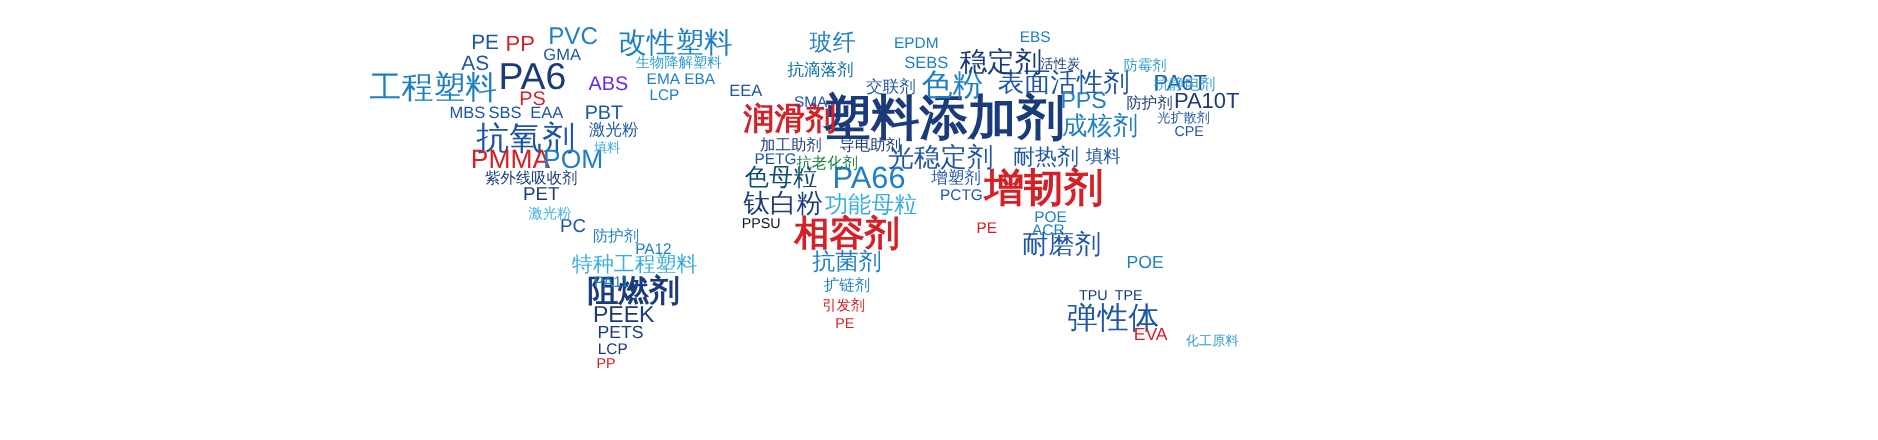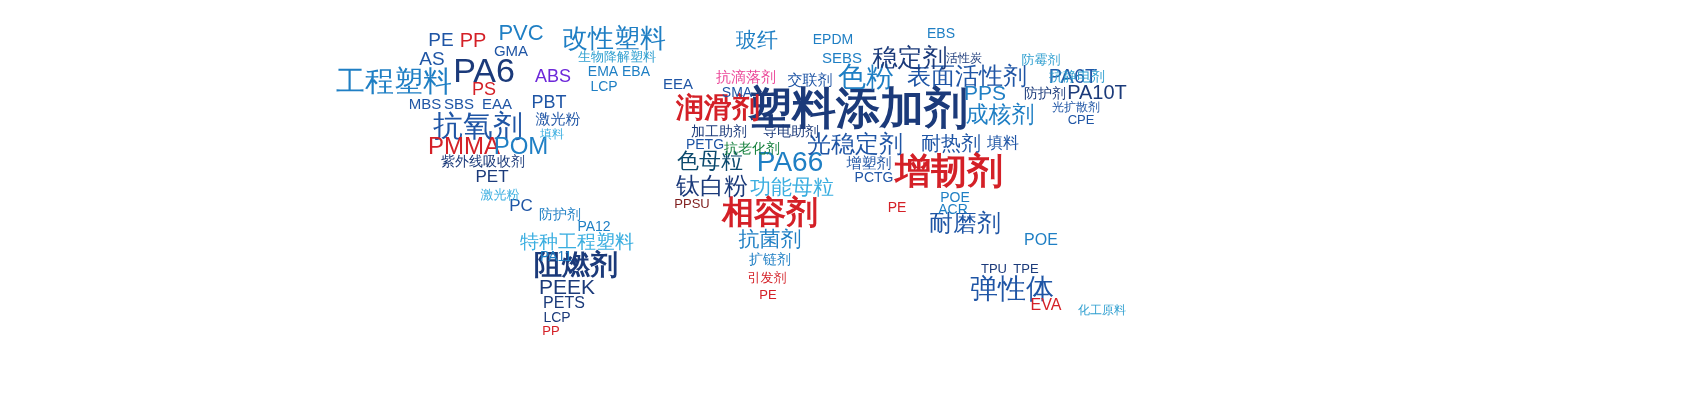--- a/index.html
+++ b/index.html
@@ -78,34 +78,34 @@
     <span class="word" style="left: 678px; top: 83px; font-size: 15px; font-weight: 400; color: rgb(31, 85, 165);">EEA</span>
     <span class="word" style="left: 603px; top: 71px; font-size: 14px; font-weight: 400; color: rgb(31, 127, 196);">EMA</span>
     <span class="word" style="left: 636px; top: 71px; font-size: 14px; font-weight: 400; color: rgb(31, 127, 196);">EBA</span>
     <span class="word" style="left: 604px; top: 86px; font-size: 14px; font-weight: 400; color: rgb(31, 127, 196);">LCP</span>
     <span class="word" style="left: 833px; top: 39px; font-size: 14px; font-weight: 400; color: rgb(31, 127, 196);">EPDM</span>
     <span class="word" style="left: 842px; top: 57px; font-size: 15px; font-weight: 400; color: rgb(31, 127, 196);">SEBS</span>
     <span class="word" style="left: 941px; top: 33px; font-size: 14px; font-weight: 400; color: rgb(31, 127, 196);">EBS</span>
     <span class="word" style="left: 737px; top: 92px; font-size: 14px; font-weight: 400; color: rgb(31, 85, 165);">SMA</span>
     <span class="word" style="left: 705px; top: 144px; font-size: 14px; font-weight: 400; color: rgb(31, 85, 165);">PETG</span>
     <span class="word" style="left: 874px; top: 177px; font-size: 14px; font-weight: 400; color: rgb(31, 85, 165);">PCTG</span>
-    <span class="word" style="left: 692px; top: 203px; font-size: 13px; font-weight: 400; color: #7f1d1d;">PPSU</span>
+    <span class="word" style="left: 692px; top: 203px; font-size: 13px; font-weight: 400; color: #0f172a;">PPSU</span>
     <span class="word" style="left: 556px; top: 226px; font-size: 14px; font-weight: 400; color: rgb(31, 127, 196); margin-top: 30px;">PA11</span>
     <span class="word" style="left: 594px; top: 226px; font-size: 14px; font-weight: 400; color: rgb(31, 127, 196);">PA12</span>
     <span class="word" style="left: 955px; top: 197px; font-size: 14px; font-weight: 400; color: rgb(31, 127, 196);">POE</span>
     <span class="word" style="left: 953px; top: 209px; font-size: 14px; font-weight: 400; color: rgb(31, 127, 196);">ACR</span>
     <span class="word" style="left: 1041px; top: 240px; font-size: 16px; font-weight: 400; color: rgb(31, 127, 196);">POE</span>
     <span class="word" style="left: 994px; top: 268px; font-size: 13px; font-weight: 400; color: rgb(27, 58, 122);">TPU</span>
     <span class="word" style="left: 1026px; top: 268px; font-size: 13px; font-weight: 400; color: rgb(27, 58, 122);">TPE</span>
     <span class="word" style="left: 1046px; top: 305px; font-size: 16px; font-weight: 400; color: rgb(212, 32, 39);">EVA</span>
     <span class="word" style="left: 1081px; top: 119px; font-size: 13px; font-weight: 400; color: rgb(31, 85, 165);">CPE</span>
     <span class="word" style="left: 897px; top: 207px; font-size: 14px; font-weight: 400; color: rgb(212, 32, 39);">PE</span>
     <span class="word" style="left: 768px; top: 294px; font-size: 13px; font-weight: 400; color: rgb(212, 32, 39);">PE</span>
     <span class="word" style="left: 617px; top: 56px; font-size: 13px; font-weight: 400; color: rgb(47, 159, 208);">生物降解塑料</span>
-    <span class="word" style="left: 746px; top: 76px; font-size: 15px; font-weight: 400; color: #ec4899;">抗滴落剂</span>
+    <span class="word" style="left: 746px; top: 64px; font-size: 15px; font-weight: 400; color: #0369a1;">抗滴落剂</span>
     <span class="word" style="left: 810px; top: 79px; font-size: 15px; font-weight: 400; color: rgb(31, 85, 165);">交联剂</span>
     <span class="word" style="left: 964px; top: 58px; font-size: 12px; font-weight: 400; color: rgb(27, 58, 122);">活性炭</span>
     <span class="word" style="left: 1041px; top: 59px; font-size: 13px; font-weight: 400; color: rgb(47, 159, 208);">防霉剂</span>
     <span class="word" style="left: 1077px; top: 76px; font-size: 14px; font-weight: 400; color: rgb(47, 159, 208);">抗静电剂</span>
     <span class="word" style="left: 1045px; top: 93px; font-size: 14px; font-weight: 400; color: rgb(27, 58, 122);">防护剂</span>
     <span class="word" style="left: 1076px; top: 107px; font-size: 12px; font-weight: 400; color: rgb(31, 85, 165);">光扩散剂</span>
     <span class="word" style="left: 719px; top: 131px; font-size: 14px; font-weight: 400; color: rgb(27, 58, 122);">加工助剂</span>
     <span class="word" style="left: 791px; top: 131px; font-size: 14px; font-weight: 400; color: rgb(27, 58, 122);">导电助剂</span>
     <span class="word" style="left: 752px; top: 148px; font-size: 14px; font-weight: 400; color: #15803d;">抗老化剂</span>
     <span class="word" style="left: 1003px; top: 143px; font-size: 16px; font-weight: 400; color: rgb(31, 85, 165);">填料</span>

